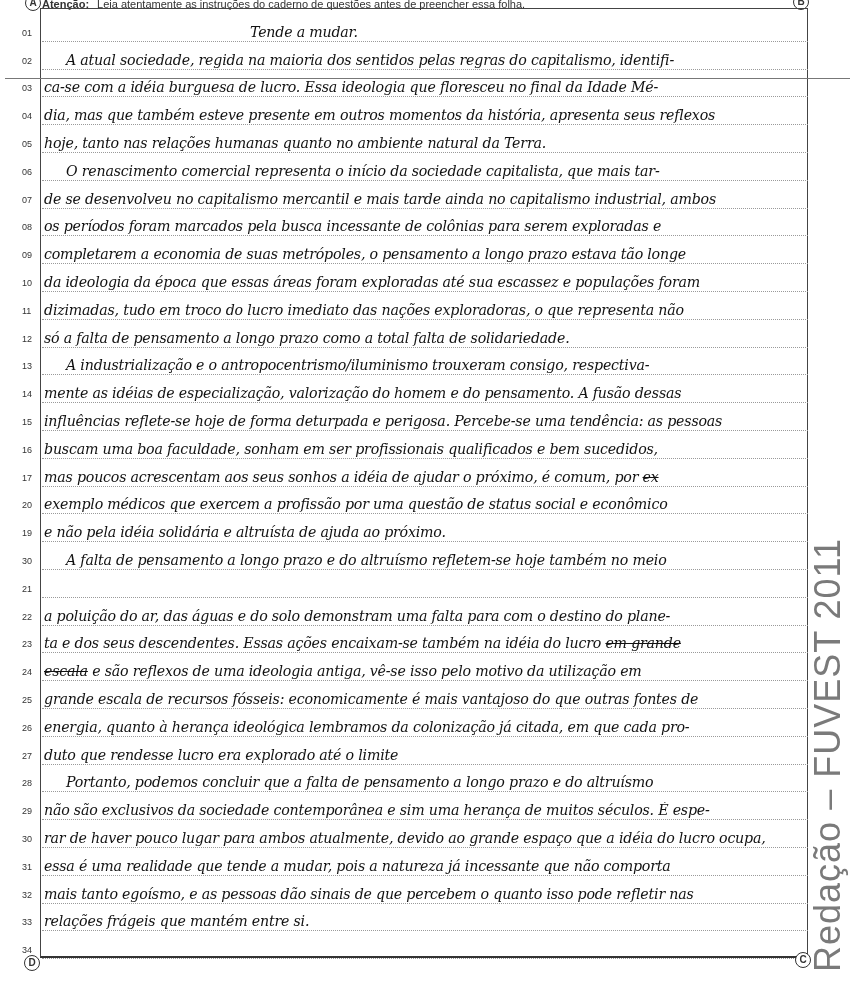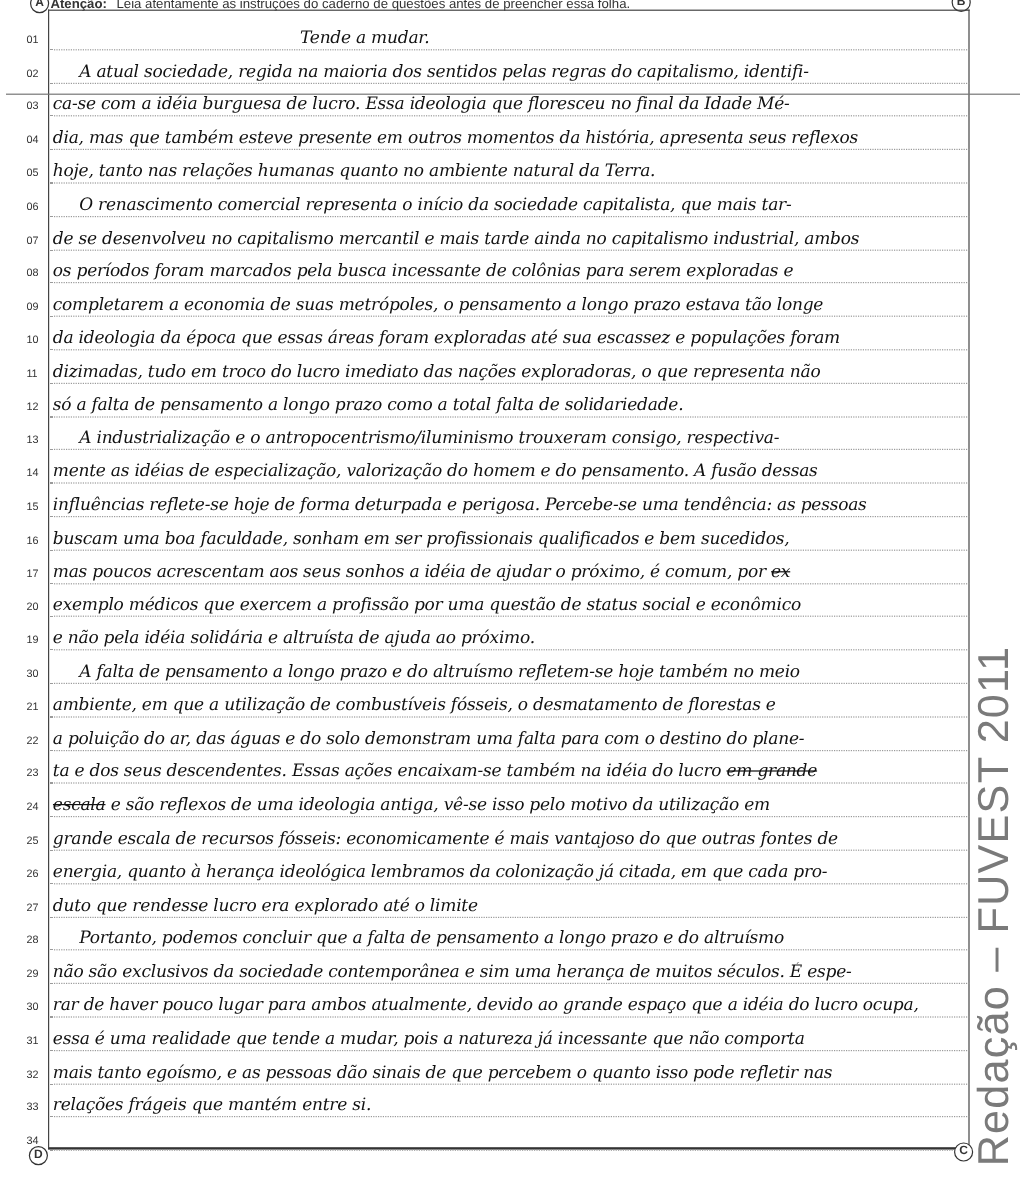--- a/index.html
+++ b/index.html
@@ -246,21 +246,20 @@
       <span class="line-text"><span>e não pela idéia solidária e altruísta de ajuda ao próximo.</span></span>
       <div class="line-rule"></div>
     </div>
     <div class="line">
       <span class="line-number">30</span>
       <span class="line-text indent"><span>A falta de pensamento a longo prazo e do altruísmo refletem-se hoje também no meio</span></span>
       <div class="line-rule"></div>
     </div>
     <div class="line">
       <span class="line-number">21</span>
-      <span class="line-text"><span>ambiente, em que a utilização de combustíveis fósseis, o desmatamento de florestas e</span></span>
       <div class="line-rule"></div>
     </div>
     <div class="line">
       <span class="line-number">22</span>
       <span class="line-text"><span>a poluição do ar, das águas e do solo demonstram uma falta para com o destino do plane-</span></span>
       <div class="line-rule"></div>
     </div>
     <div class="line">
       <span class="line-number">23</span>
       <span class="line-text"><span>ta e dos seus descendentes. Essas ações encaixam-se também na idéia do lucro</span> <span class="strike">em grande</span></span>

